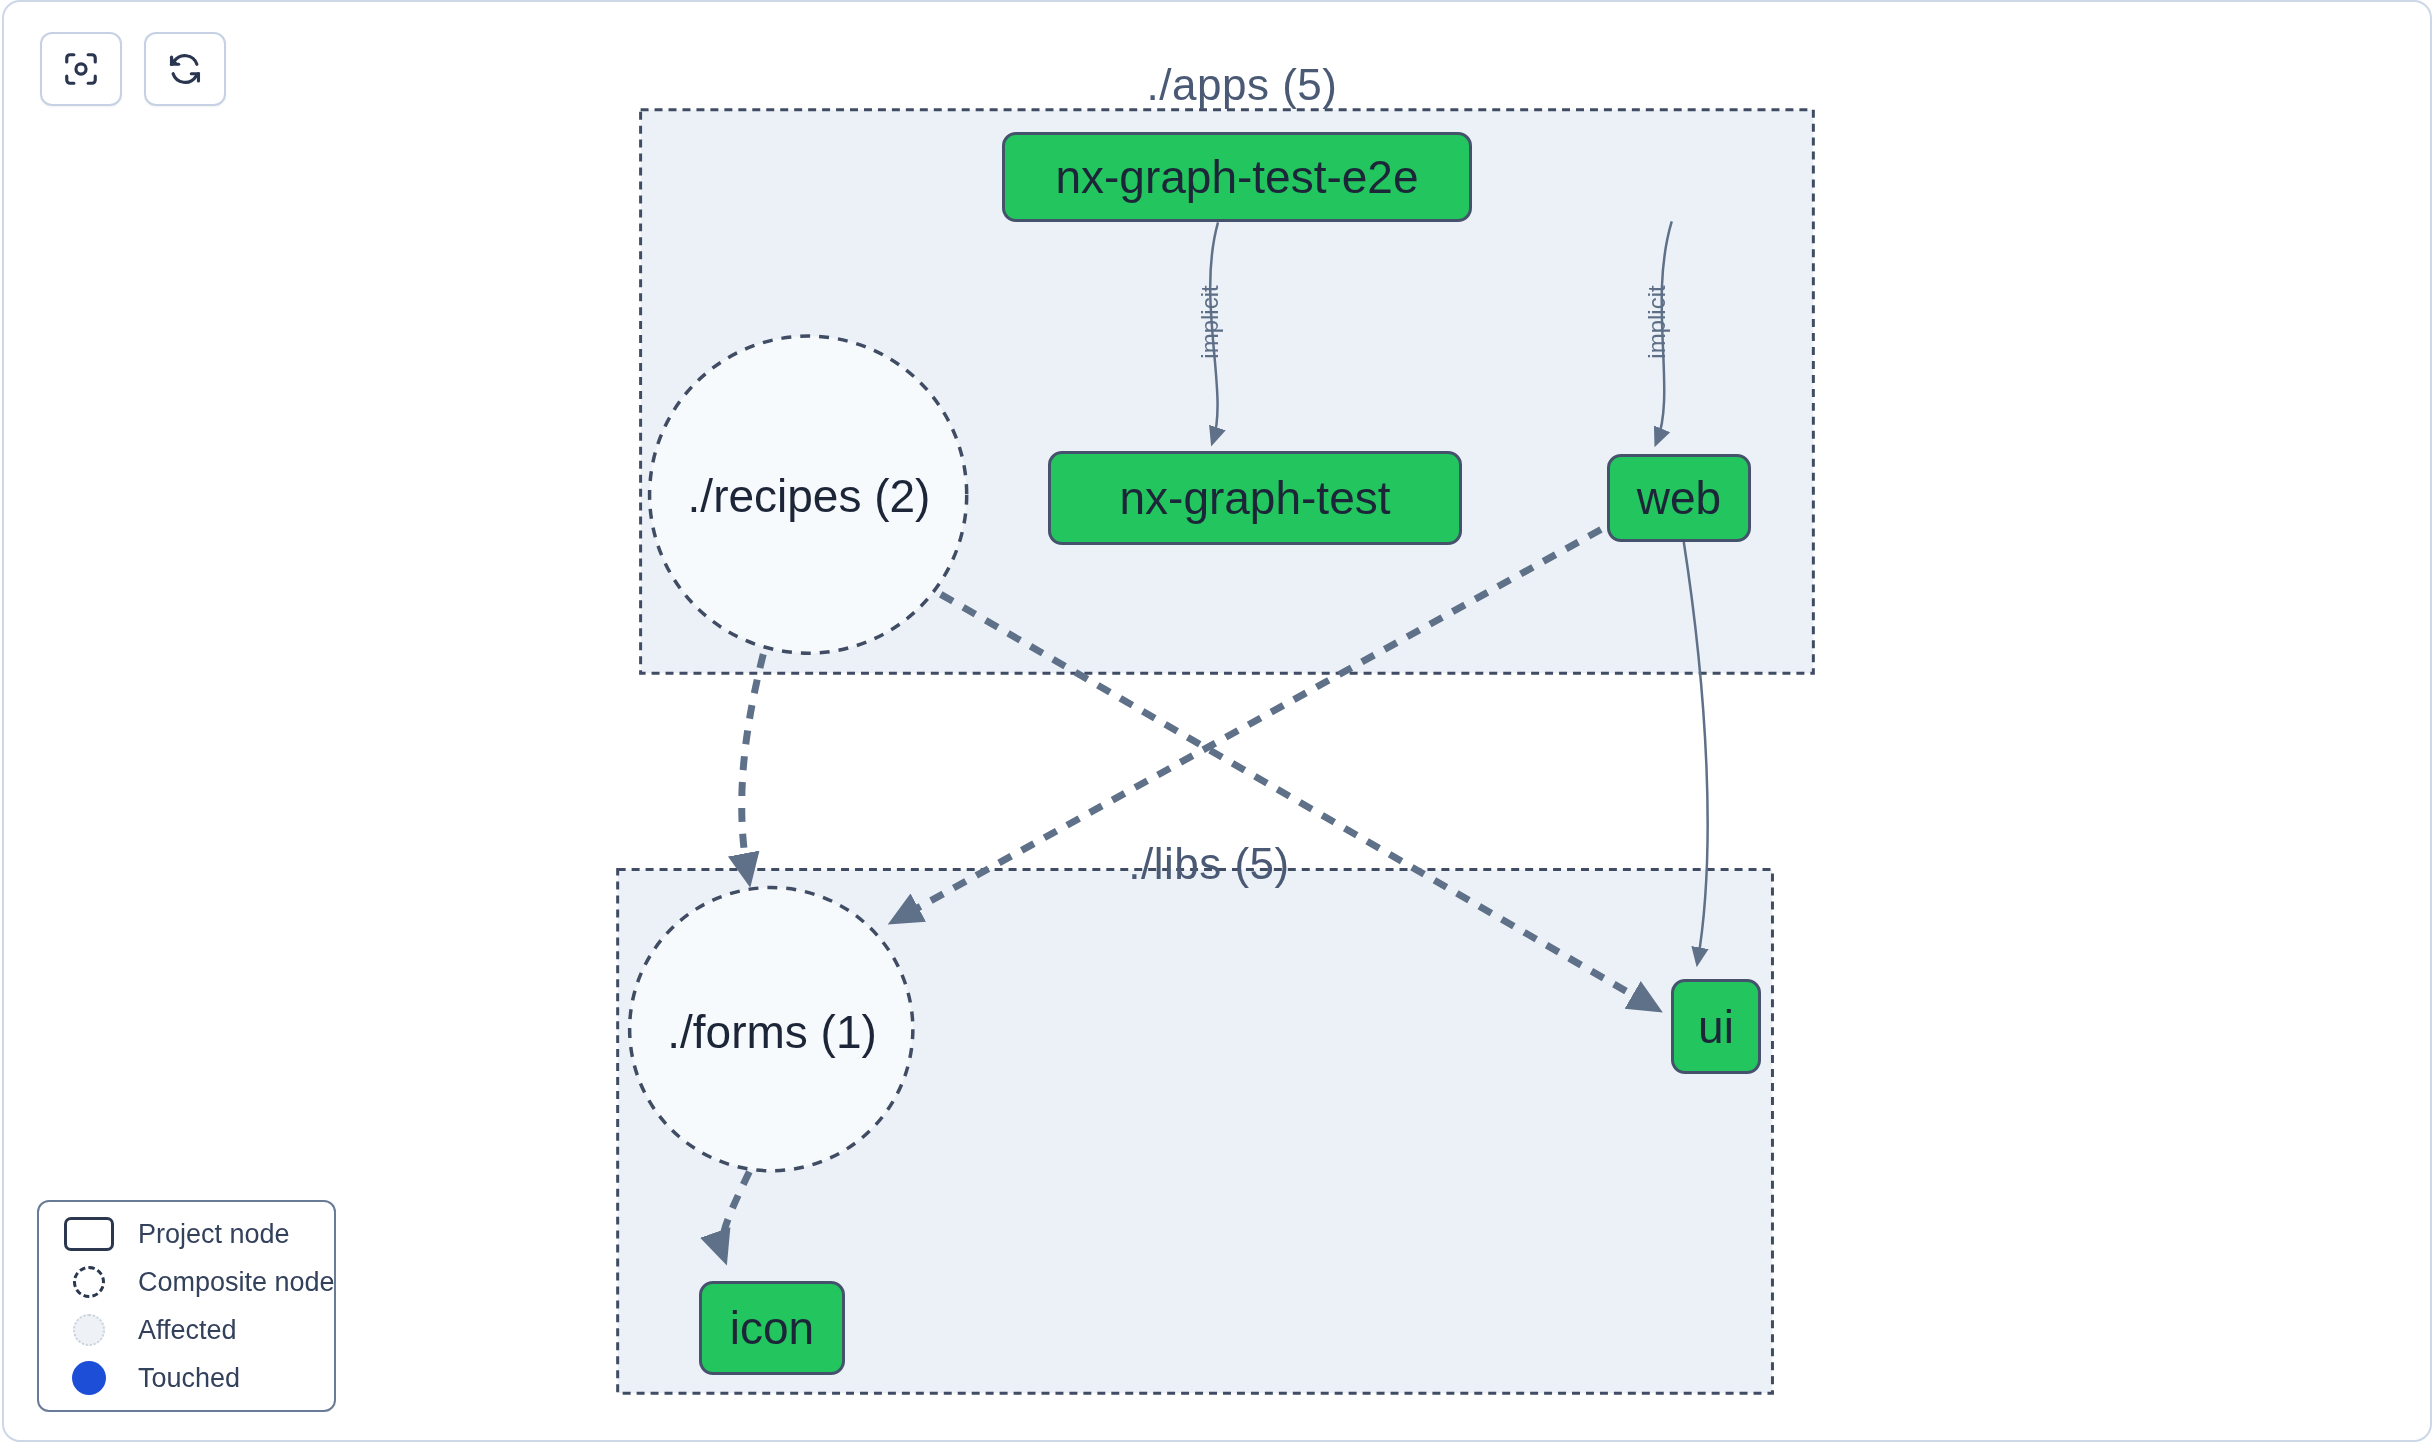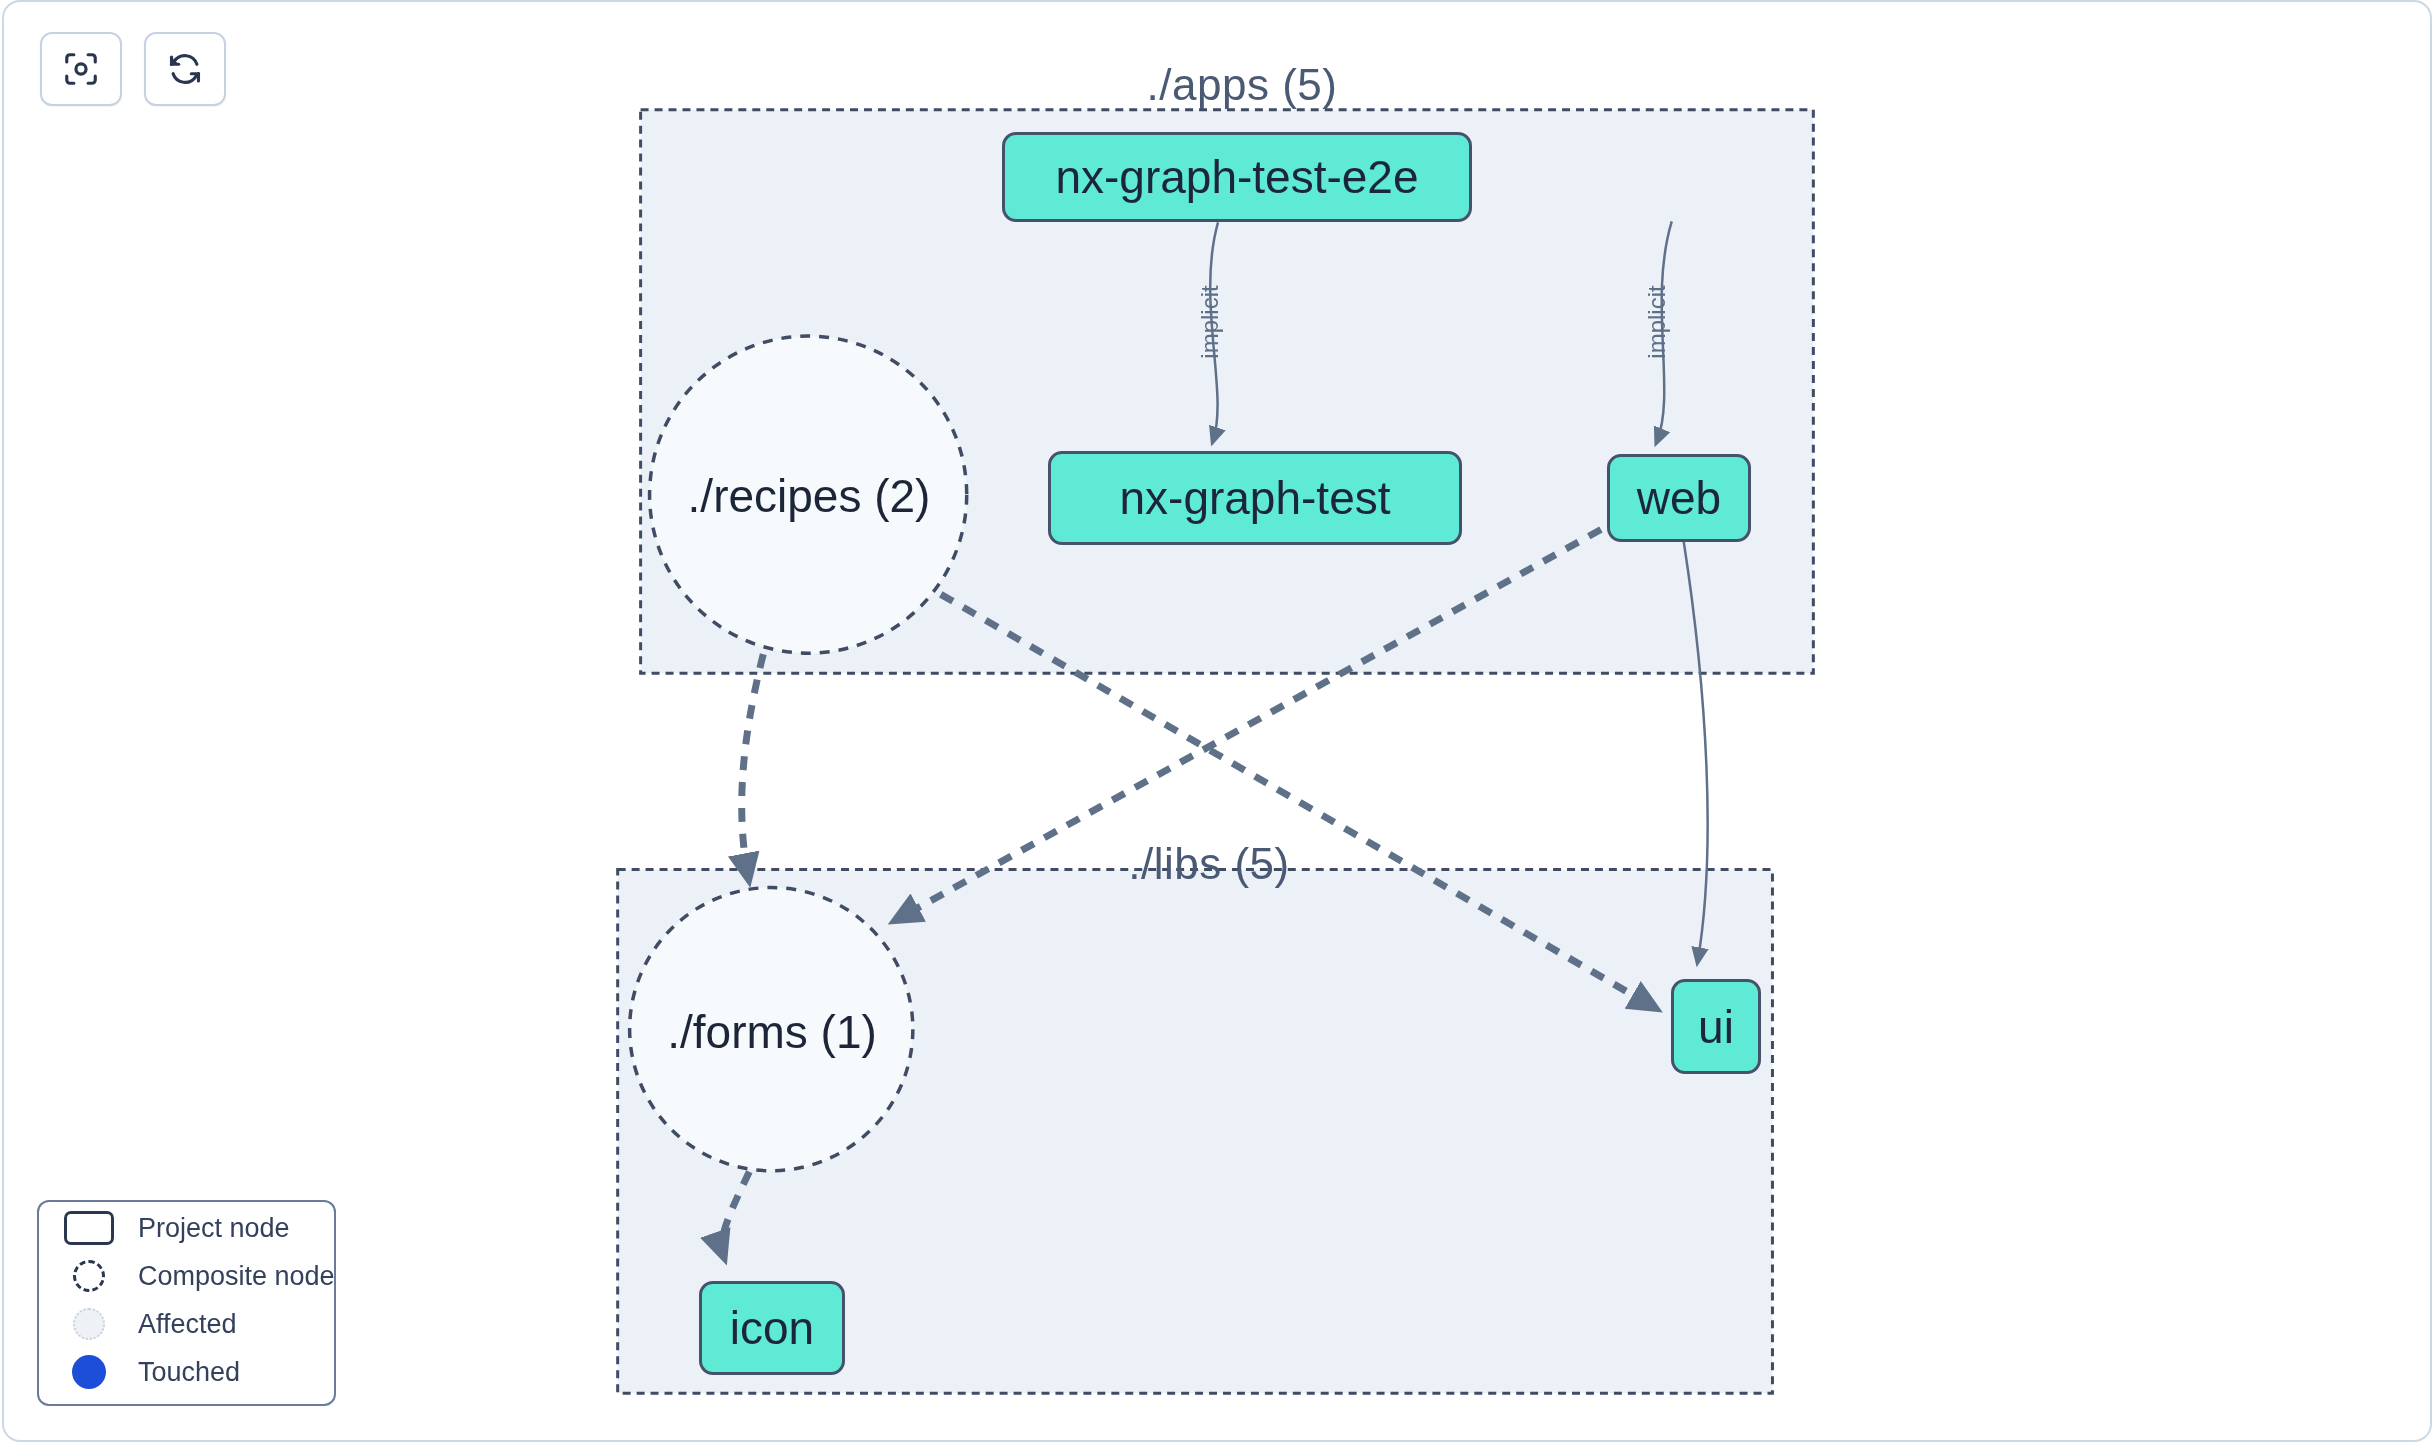--- a/index.html
+++ b/index.html
@@ -20,38 +20,38 @@
   .tool-btn svg{width:38px;height:38px;stroke:#2a3650;fill:none;stroke-width:2;stroke-linecap:round;stroke-linejoin:round;}
   .tool-btn svg .filled{fill:#2a3650;stroke:none;}
 
   
   .overlay{position:absolute;left:0;top:0;width:100%;height:100%;pointer-events:none;}
   .cluster-label{
     position:absolute;width:600px;text-align:center;
     font-size:44px;color:#4b5a74;letter-spacing:0.5px;
   }
   .node{
-    position:absolute;background:#5eead4;border:3px solid #45526c;border-radius:14px;
+    position:absolute;background:#22c55e;border:3px solid #45526c;border-radius:14px;
     display:flex;align-items:center;justify-content:center;box-sizing:border-box;
     color:#1c2638;font-size:46px;pointer-events:auto;cursor:pointer;
   }
   .circle-label{
     position:absolute;transform:translate(-50%,-50%);
     color:#1c2638;font-size:46px;white-space:nowrap;pointer-events:auto;cursor:pointer;
   }
   .edge-label{
     position:absolute;transform:translate(-50%,-50%) rotate(-90deg);
     font-size:24px;color:#5d6e87;white-space:nowrap;
   }
 
   
   .legend{
     position:absolute;left:33px;top:1198px;width:299px;box-sizing:border-box;
     background:#ffffff;border:2px solid #697b96;border-radius:12px;
-    padding:2px 10px 8px 0;z-index:5;
+    padding:8px 10px 8px 0;z-index:5;
   }
   .legend-row{display:flex;align-items:center;height:48px;}
   .legend-swatch-col{width:99px;display:flex;align-items:center;justify-content:center;flex:none;}
   .legend-label{font-size:27px;color:#33415c;white-space:nowrap;}
   .sw-project{width:44px;height:28px;border:3px solid #2a374f;border-radius:7px;background:transparent;}
   .sw-composite{width:32px;height:32px;border:3px dashed #2a374f;border-radius:50%;background:transparent;box-sizing:border-box;}
   .sw-affected{width:32px;height:32px;border:2px dotted #c9d2dd;border-radius:50%;background:#eef2f7;box-sizing:border-box;}
   .sw-touched{width:34px;height:34px;border-radius:50%;background:#1d4ed8;}
 </style>
 </head>

